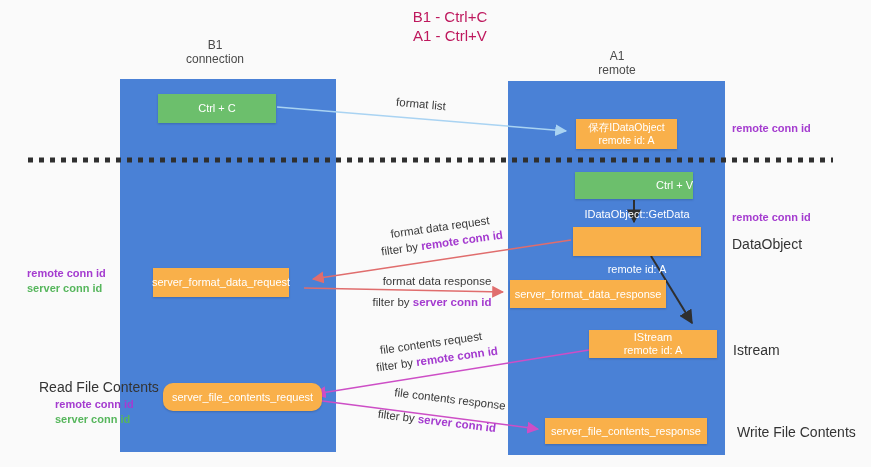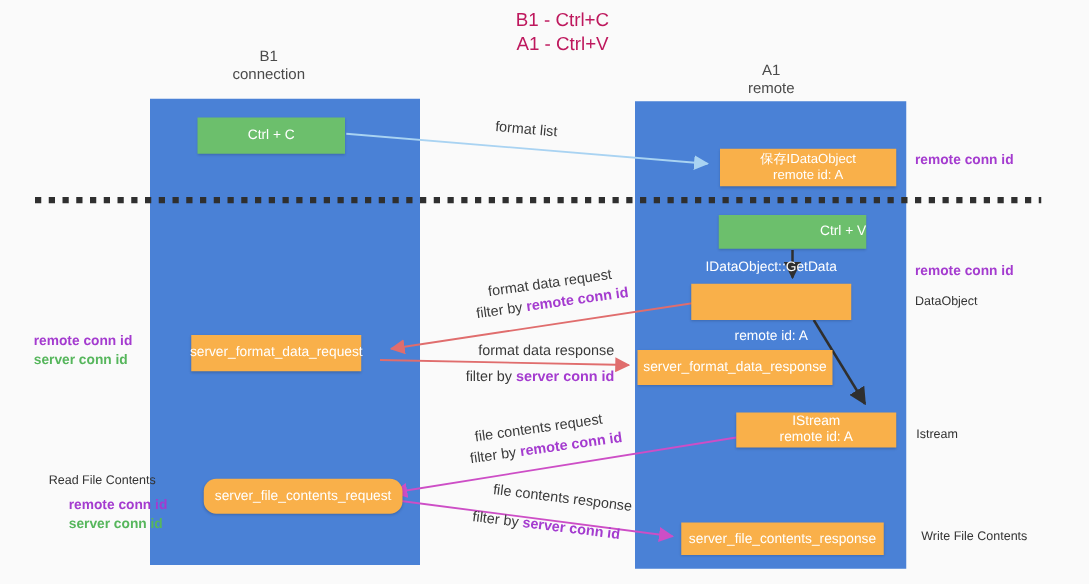--- a/index.html
+++ b/index.html
@@ -22,21 +22,21 @@
         color:#fff;font-size:11px;line-height:13px;text-align:center;white-space:nowrap;
         box-shadow:0 1px 2px rgba(0,0,0,.18);}
   .green{background:var(--box-green,#6cbf6c);}
   .orange{background:var(--box-orange,#f9b04a);}
   .alabel{z-index:4;width:200px;text-align:center;font-size:11.5px;white-space:nowrap;color:#3a3a3a;}
   .rot-neg{transform:rotate(-8deg);}
   .rot-pos{transform:rotate(7deg);}
   .rot-sm{transform:rotate(5deg);}
   .purple{color:var(--text-purple,#a43bcf);font-weight:bold;}
   .greentxt{color:var(--text-green,#56b65c);font-weight:bold;}
-  .side{z-index:4;font-size:10px;white-space:nowrap;}
+  .side{z-index:4;font-size:14px;white-space:nowrap;}
   .side.plain{color:#333;}
   .stroke-blue{stroke:var(--arrow-light-blue,#a9d3f2);}
   .stroke-red{stroke:var(--arrow-red,#e06d6d);}
   .stroke-mag{stroke:var(--arrow-magenta,#cd4ec6);}
   .stroke-blk{stroke:var(--arrow-black,#2f2f2f);}
   .fill-blue{fill:var(--arrow-light-blue,#a9d3f2);}
   .fill-red{fill:var(--arrow-red,#e06d6d);}
   .fill-mag{fill:var(--arrow-magenta,#cd4ec6);}
   .fill-blk{fill:var(--arrow-black,#2f2f2f);}
 </style>
@@ -83,28 +83,28 @@
     <line x1="651" y1="256" x2="692" y2="323" class="stroke-blk" stroke-width="2" marker-end="url(#m-blk)"></line>
     <line x1="571" y1="240" x2="313" y2="279" class="stroke-red" stroke-width="1.5" marker-end="url(#m-red)"></line>
     <line x1="304" y1="288" x2="503" y2="292" class="stroke-red" stroke-width="1.5" marker-end="url(#m-red)"></line>
     <line x1="589" y1="350" x2="315" y2="394" class="stroke-mag" stroke-width="1.5" marker-end="url(#m-mag)"></line>
     <line x1="307" y1="399" x2="538" y2="429" class="stroke-mag" stroke-width="1.5" marker-end="url(#m-mag)"></line>
   </svg>
 
   <div class="abs node green" style="left:158px;top:94px;width:118px;height:29px;">
     <div>Ctrl + C</div>
   </div>
-  <div class="abs node orange" style="left:576px;top:119px;width:141px;height:30px;font-size:10.5px;">
+  <div class="abs node orange" style="left:576px;top:119px;width:101px;height:30px;font-size:10.5px;">
     <div>保存IDataObject</div>
     <div>remote id: A</div>
   </div>
   <div class="abs node green" style="left:575px;top:172px;width:118px;height:27px;align-items:flex-end;">
     <div>Ctrl + V</div>
   </div>
-  <div class="abs node orange" style="left:553px;top:227px;width:128px;height:29px;gap:42px;">
+  <div class="abs node orange" style="left:573px;top:227px;width:128px;height:29px;gap:42px;">
     <div>IDataObject::GetData</div>
     <div>remote id: A</div>
   </div>
   <div class="abs node orange" style="left:153px;top:268px;width:136px;height:29px;">
     <div>server_format_data_request</div>
   </div>
   <div class="abs node orange" style="left:510px;top:280px;width:156px;height:28px;">
     <div>server_format_data_response</div>
   </div>
   <div class="abs node orange" style="left:589px;top:330px;width:128px;height:28px;">

